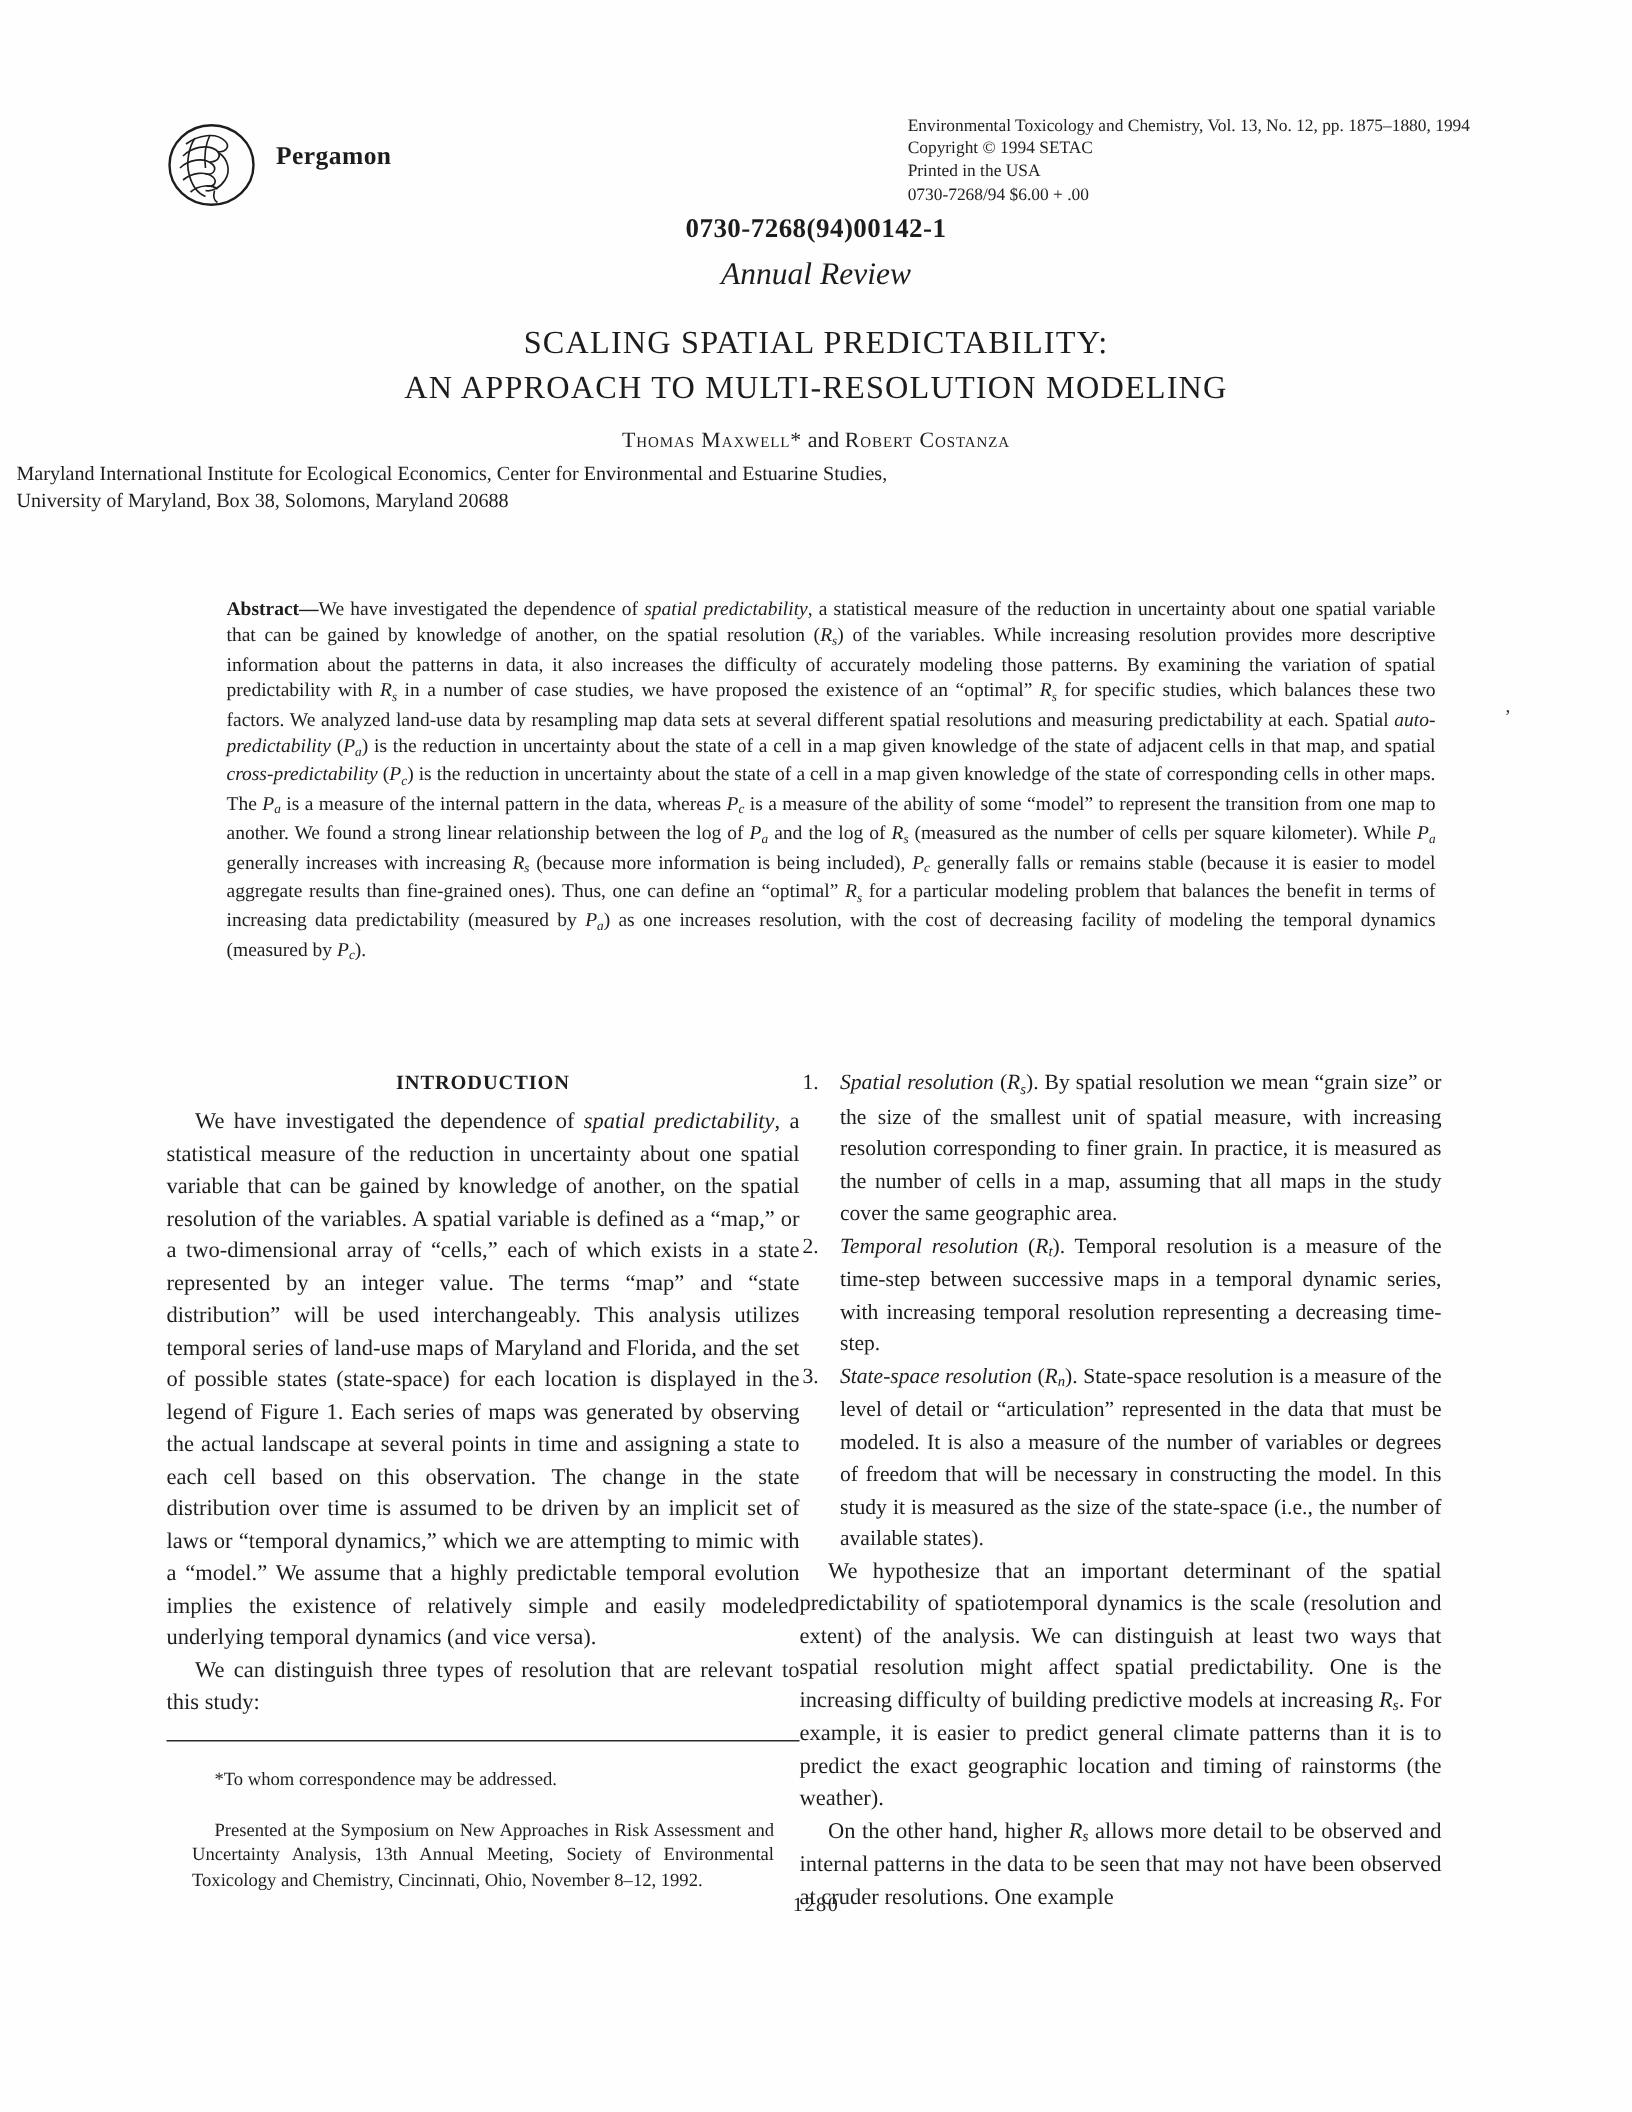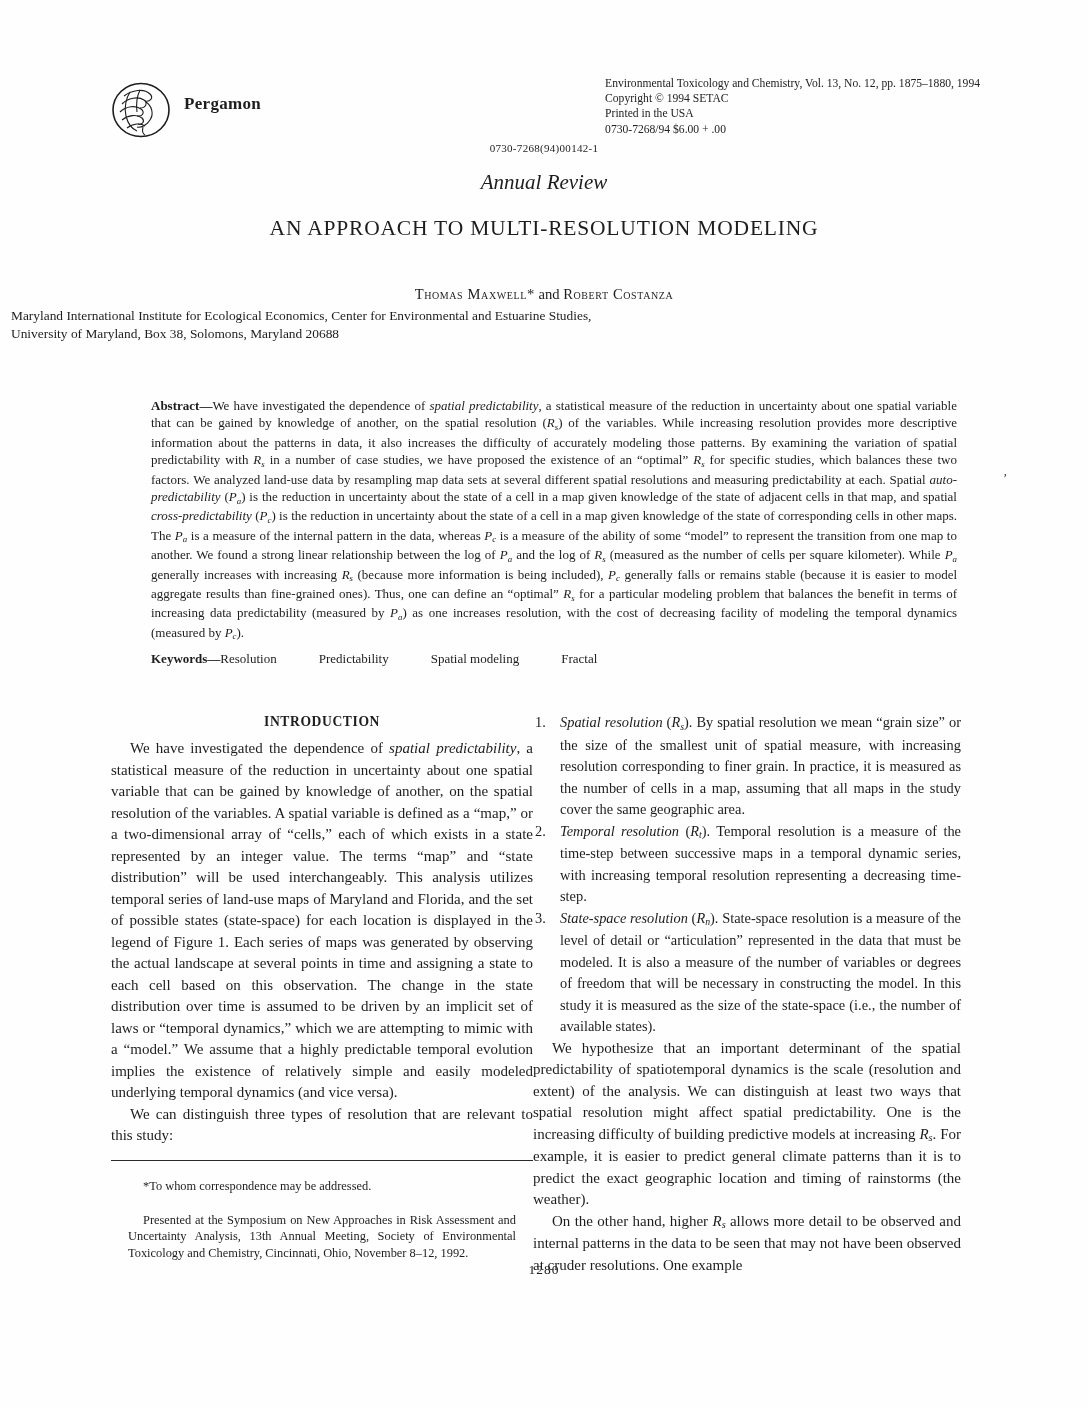--- a/index.html
+++ b/index.html
@@ -10,21 +10,21 @@
   }
   .i{font-style:italic}
   .b{font-weight:bold}
   .sc{font-variant:small-caps;letter-spacing:.6px}
   .sub{font-size:68%;position:relative;top:.28em;font-style:italic}
 
   
   .logo{position:absolute;top:82px;left:110px;width:64px;height:58px}
   .publisher{position:absolute;top:94px;left:184px;font-size:17px;font-weight:bold;letter-spacing:.3px}
   .journal-info{position:absolute;top:76px;right:108px;font-size:11.6px;line-height:15.2px;color:#222}
-  .doc-id{position:absolute;top:142px;left:0;width:100%;text-align:center;font-size:11px;font-weight:normal;letter-spacing:.3px}
+  .doc-id{position:absolute;top:142px;left:0;width:100%;text-align:center;font-size:18px;font-weight:bold;letter-spacing:.3px}
   .section-label{position:absolute;top:170px;left:0;width:100%;text-align:center;font-size:21px;font-style:italic}
 
   .paper-title{position:absolute;top:213px;left:0;width:100%;text-align:center;font-size:21.5px;line-height:30px;letter-spacing:.8px}
   .authors{position:absolute;top:286px;left:0;width:100%;text-align:center;font-size:14.6px}
   .affiliation{position:absolute;top:307px;left:11px;width:100%;font-size:13.4px;line-height:18px}
   .received{position:absolute;top:356px;left:0;width:100%;text-align:center;font-size:13.4px;font-style:italic}
 
   .abstract{position:absolute;top:397px;left:151px;width:806px;font-size:13px;line-height:17.4px;text-align:justify}
   .keywords{position:absolute;top:651px;left:151px;font-size:13px;display:flex;gap:42px}
 
@@ -66,41 +66,36 @@
     <div>Environmental Toxicology and Chemistry, Vol. 13, No. 12, pp. 1875–1880, 1994</div>
     <div>Copyright © 1994 SETAC</div>
     <div>Printed in the USA</div>
     <div>0730-7268/94 $6.00 + .00</div>
   </div>
 
   <div class="doc-id">0730-7268(94)00142-1</div>
   <div class="section-label">Annual Review</div>
 
   <div class="paper-title">
+    <div>SCALING SPATIAL PREDICTABILITY:</div>
     <div>AN APPROACH TO MULTI-RESOLUTION MODELING</div>
   </div>
 
   <div class="authors"><span class="sc">Thomas Maxwell*</span><span> and </span><span class="sc">Robert Costanza</span></div>
 
   <div class="affiliation">
     <div>Maryland International Institute for Ecological Economics, Center for Environmental and Estuarine Studies,</div>
     <div>University of Maryland, Box 38, Solomons, Maryland 20688</div>
   </div>
 
 
   <div class="abstract"><span class="b">Abstract—</span><span>We have investigated the dependence of </span><span class="i">spatial predictability</span><span>, a statistical measure of the reduction in uncertainty about one spatial variable that can be gained by knowledge of another, on the spatial resolution (</span><span class="i">R</span><span class="sub">s</span><span>) of the variables. While increasing resolution provides more descriptive information about the patterns in data, it also increases the difficulty of accurately modeling those patterns. By examining the variation of spatial predictability with </span><span class="i">R</span><span class="sub">s</span><span> in a number of case studies, we have proposed the existence of an “optimal” </span><span class="i">R</span><span class="sub">s</span><span> for specific studies, which balances these two factors. We analyzed land-use data by resampling map data sets at several different spatial resolutions and measuring predictability at each. Spatial </span><span class="i">auto-predictability</span><span> (</span><span class="i">P</span><span class="sub">a</span><span>) is the reduction in uncertainty about the state of a cell in a map given knowledge of the state of adjacent cells in that map, and spatial </span><span class="i">cross-predictability</span><span> (</span><span class="i">P</span><span class="sub">c</span><span>) is the reduction in uncertainty about the state of a cell in a map given knowledge of the state of corresponding cells in other maps. The </span><span class="i">P</span><span class="sub">a</span><span> is a measure of the internal pattern in the data, whereas </span><span class="i">P</span><span class="sub">c</span><span> is a measure of the ability of some “model” to represent the transition from one map to another. We found a strong linear relationship between the log of </span><span class="i">P</span><span class="sub">a</span><span> and the log of </span><span class="i">R</span><span class="sub">s</span><span> (measured as the number of cells per square kilometer). While </span><span class="i">P</span><span class="sub">a</span><span> generally increases with increasing </span><span class="i">R</span><span class="sub">s</span><span> (because more information is being included), </span><span class="i">P</span><span class="sub">c</span><span> generally falls or remains stable (because it is easier to model aggregate results than fine-grained ones). Thus, one can define an “optimal” </span><span class="i">R</span><span class="sub">s</span><span> for a particular modeling problem that balances the benefit in terms of increasing data predictability (measured by </span><span class="i">P</span><span class="sub">a</span><span>) as one increases resolution, with the cost of decreasing facility of modeling the temporal dynamics (measured by </span><span class="i">P</span><span class="sub">c</span><span>).</span></div>
 
   <div class="artifact-quote">’</div>
 
-  <div class="keywords">
-    <span><span class="b">Keywords—</span><span>Resolution</span></span>
-    <span>Predictability</span>
-    <span>Spatial modeling</span>
-    <span>Fractal</span>
-  </div>
 
   <div class="columns">
 
     <div class="col-left">
       <div class="intro-heading">INTRODUCTION</div>
       <p class="para"><span>We have investigated the dependence of </span><span class="i">spatial predictability</span><span>, a statistical measure of the reduction in uncertainty about one spatial variable that can be gained by knowledge of another, on the spatial resolution of the variables. A spatial variable is defined as a “map,” or a two-dimensional array of “cells,” each of which exists in a state represented by an integer value. The terms “map” and “state distribution” will be used interchangeably. This analysis utilizes temporal series of land-use maps of Maryland and Florida, and the set of possible states (state-space) for each location is displayed in the legend of Figure 1. Each series of maps was generated by observing the actual landscape at several points in time and assigning a state to each cell based on this observation. The change in the state distribution over time is assumed to be driven by an implicit set of laws or “temporal dynamics,” which we are attempting to mimic with a “model.” We assume that a highly predictable temporal evolution implies the existence of relatively simple and easily modeled underlying temporal dynamics (and vice versa).</span></p>
       <p class="para">We can distinguish three types of resolution that are relevant to this study:</p>
 
       <div class="footnote">
         <hr class="footnote-rule">

